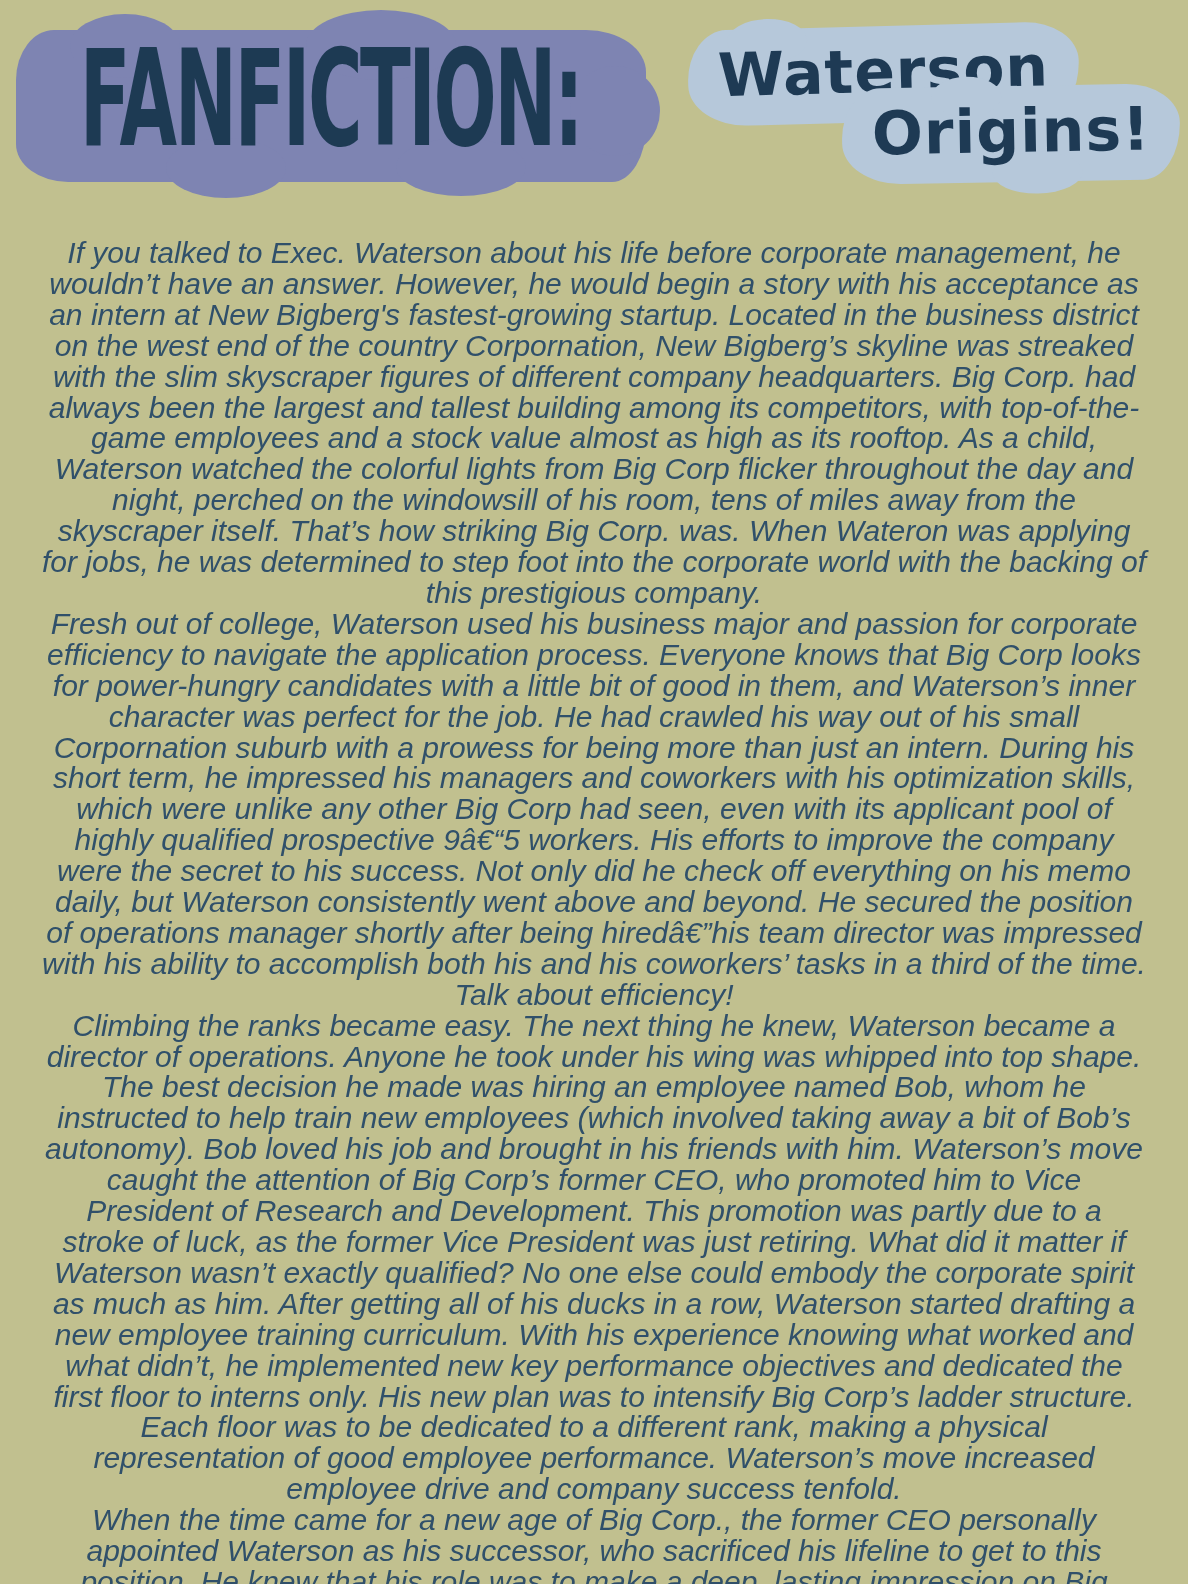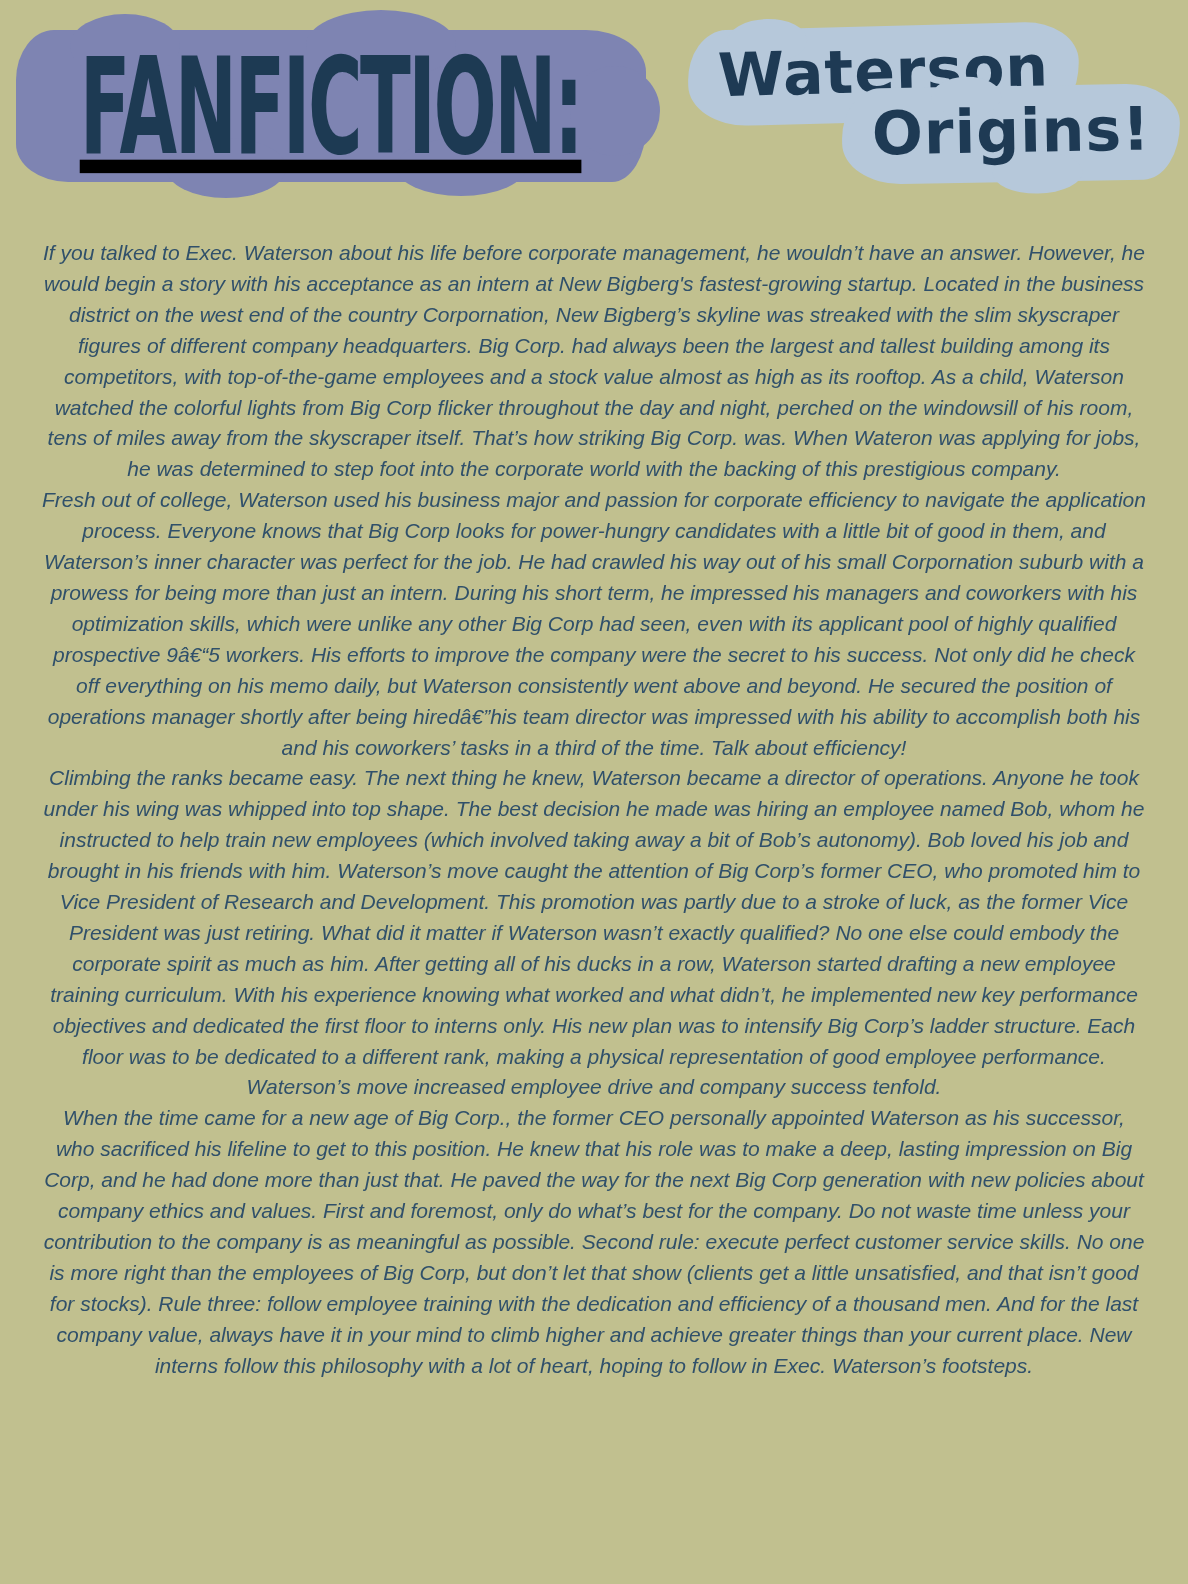--- a/index.html
+++ b/index.html
@@ -30,23 +30,21 @@
 
   .title-blob {
     position: absolute;
     left: 16px;
     top: 30px;
     width: 630px;
     height: 152px;
     background: var(--title-blob);
     border-radius: 38px 60px 34px 52px / 50px 42px 56px 38px;
     display: flex;
-    align-items: center;
     justify-content: center;
-    text-decoration: underline;
   }
   .blob-bump {
     position: absolute;
     background: inherit;
     border-radius: 50%;
   }
   .title-blob .bump1 { width: 110px; height: 64px; top: -16px; left: 54px; }
   .title-blob .bump2 { width: 150px; height: 70px; top: -20px; left: 290px; }
   .title-blob .bump3 { width: 120px; height: 60px; bottom: -16px; left: 150px; }
   .title-blob .bump4 { width: 90px;  height: 90px; top: 36px;  right: -14px; }
@@ -89,21 +87,21 @@
   
   .story {
     position: absolute;
     top: 238px;
     left: 42px;
     right: 42px;
   }
   .story p {
     font-family: "Liberation Sans", sans-serif;
     font-style: italic;
-    font-size: 21px;
+    font-size: 30px;
     line-height: 30.9px;
     color: var(--body-text);
     text-align: center;
     margin: 0;
   }
 </style>
 </head>
 <body>
 
 <div class="page">

